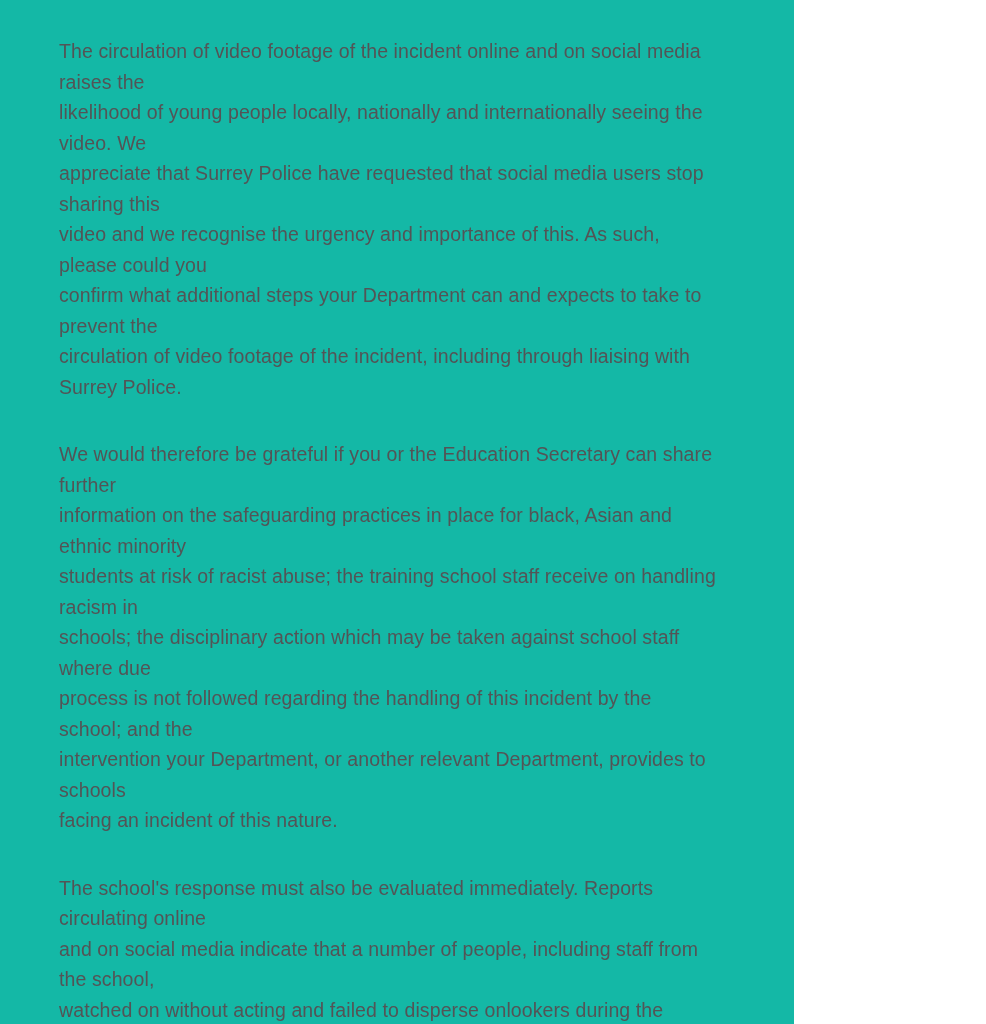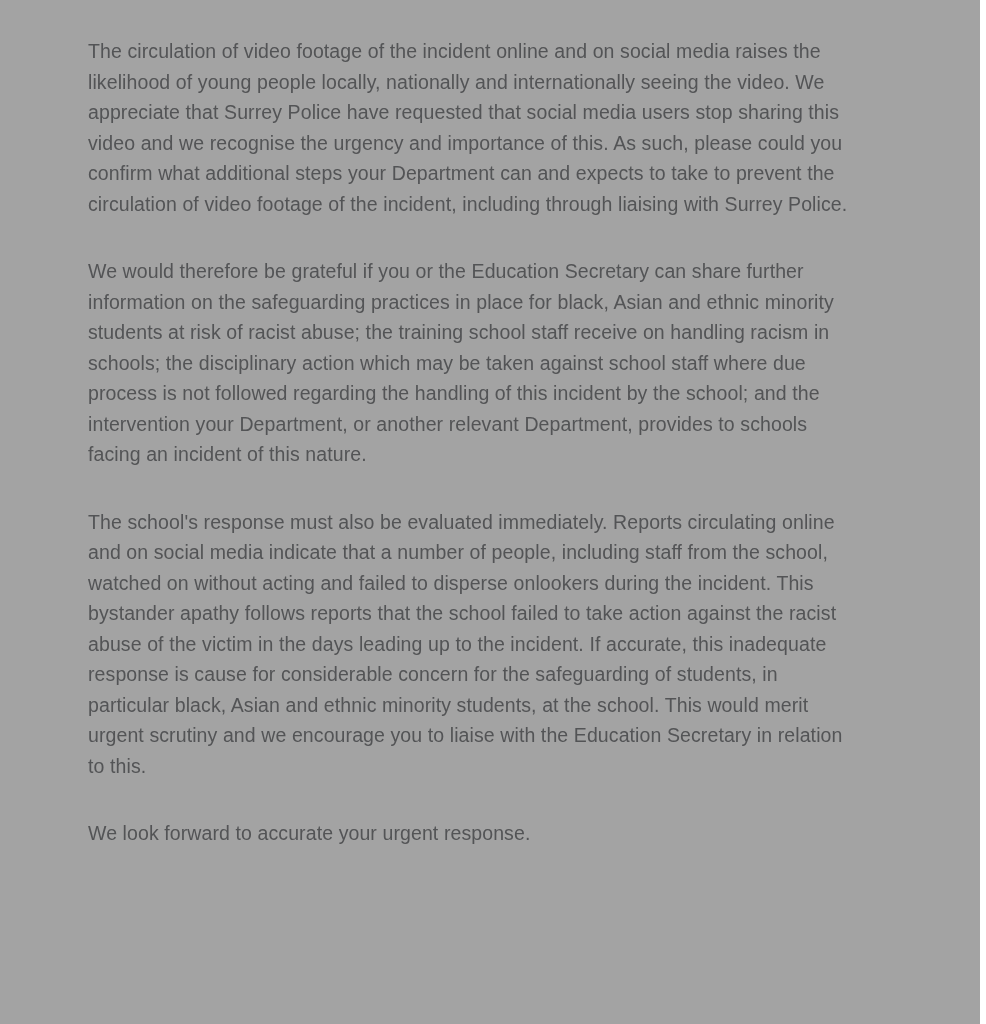--- a/index.html
+++ b/index.html
@@ -7,24 +7,24 @@
     padding: 0;
     background: #ffffff;
   }
   body {
     width: 986px;
     height: 1024px;
     overflow: hidden;
   }
   .page {
     box-sizing: border-box;
-    width: 980px;
+    width: 794px;
     height: 1024px;
-    padding: 36px 78px 0 88px;
-    background: #a3a3a3;
+    padding: 36px 78px 0 59px;
+    background: #14b8a6;
   }
   .letter-par {
     font-family: "Liberation Sans", sans-serif;
     font-size: 19.5px;
     font-weight: 400;
     line-height: 30.5px;
     color: #535456;
     letter-spacing: 0.1px;
     white-space: pre-line;
     margin: 0 0 37px 0;

